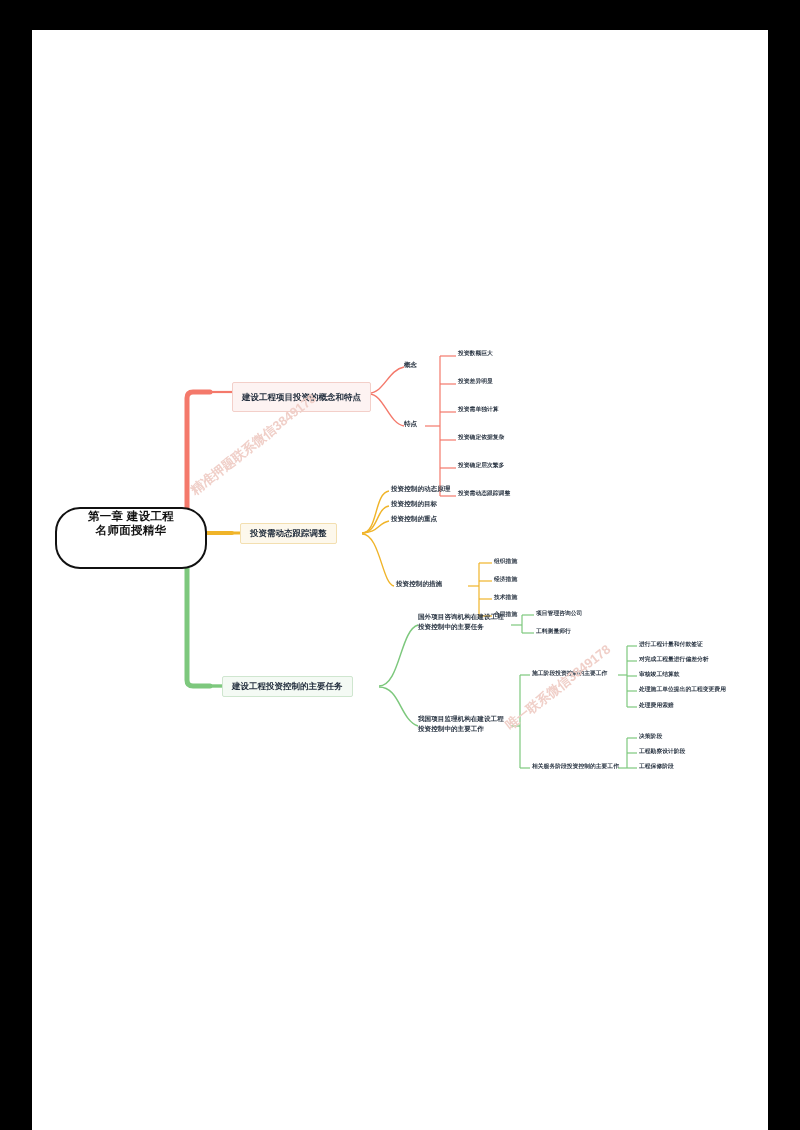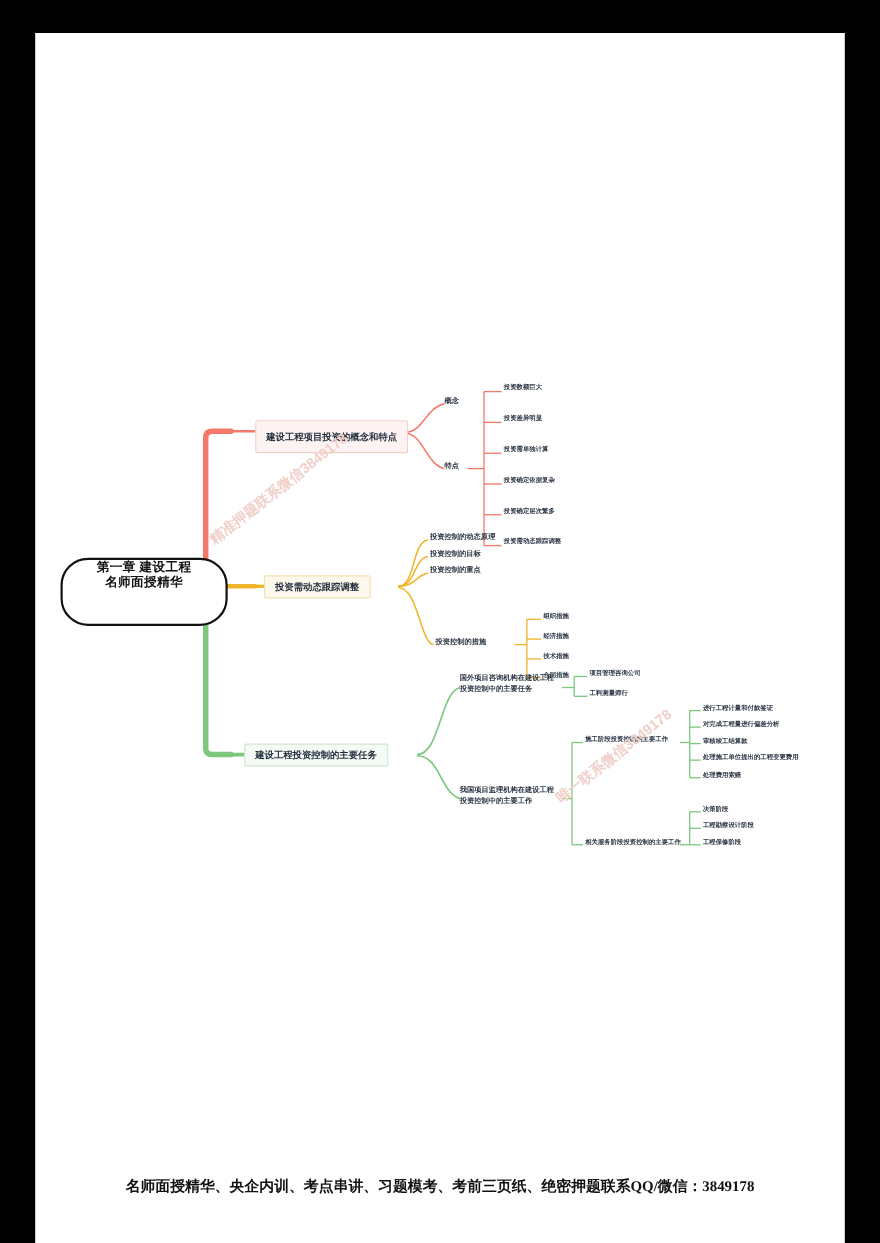--- a/index.html
+++ b/index.html
@@ -216,16 +216,15 @@
     <div class="node leaf" style="left:607px;top:656px;">处理施工单位提出的工程变更费用</div>
     <div class="node leaf" style="left:607px;top:672px;">处理费用索赔</div>
 
     <div class="node leaf" style="left:607px;top:703px;">决策阶段</div>
     <div class="node leaf" style="left:607px;top:718px;">工程勘察设计阶段</div>
     <div class="node leaf" style="left:607px;top:733px;">工程保修阶段</div>
 
     <div class="watermark" id="wm1">精准押题联系微信3849178</div>
     <div class="watermark" id="wm2">唯一联系微信3849178</div>
 
-    <div id="footer">名师面授精华、央企内训、考点串讲、习题模考、考前三页纸、绝密押题联系QQ/微信：3849178</div>
 
   </div>
 </div>
 
 </body></html>

